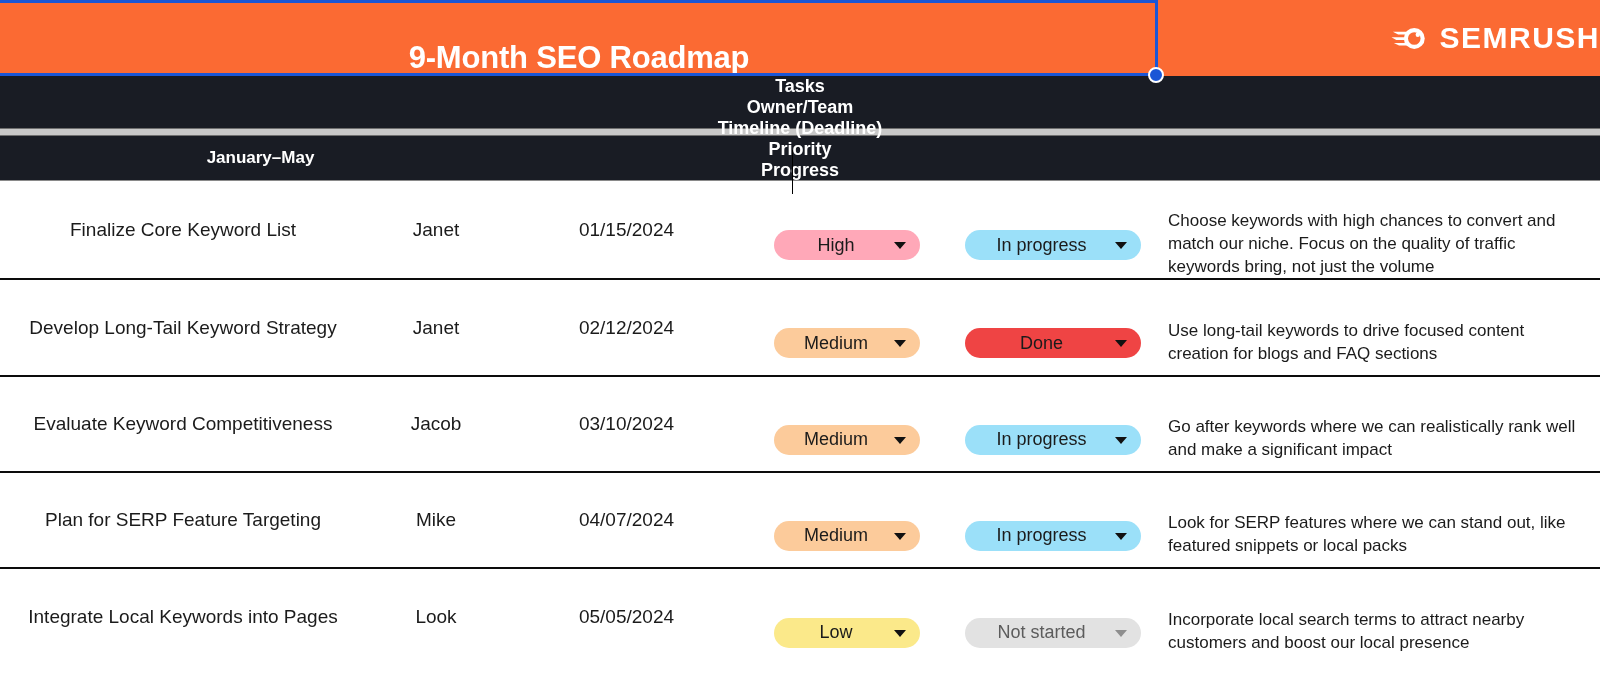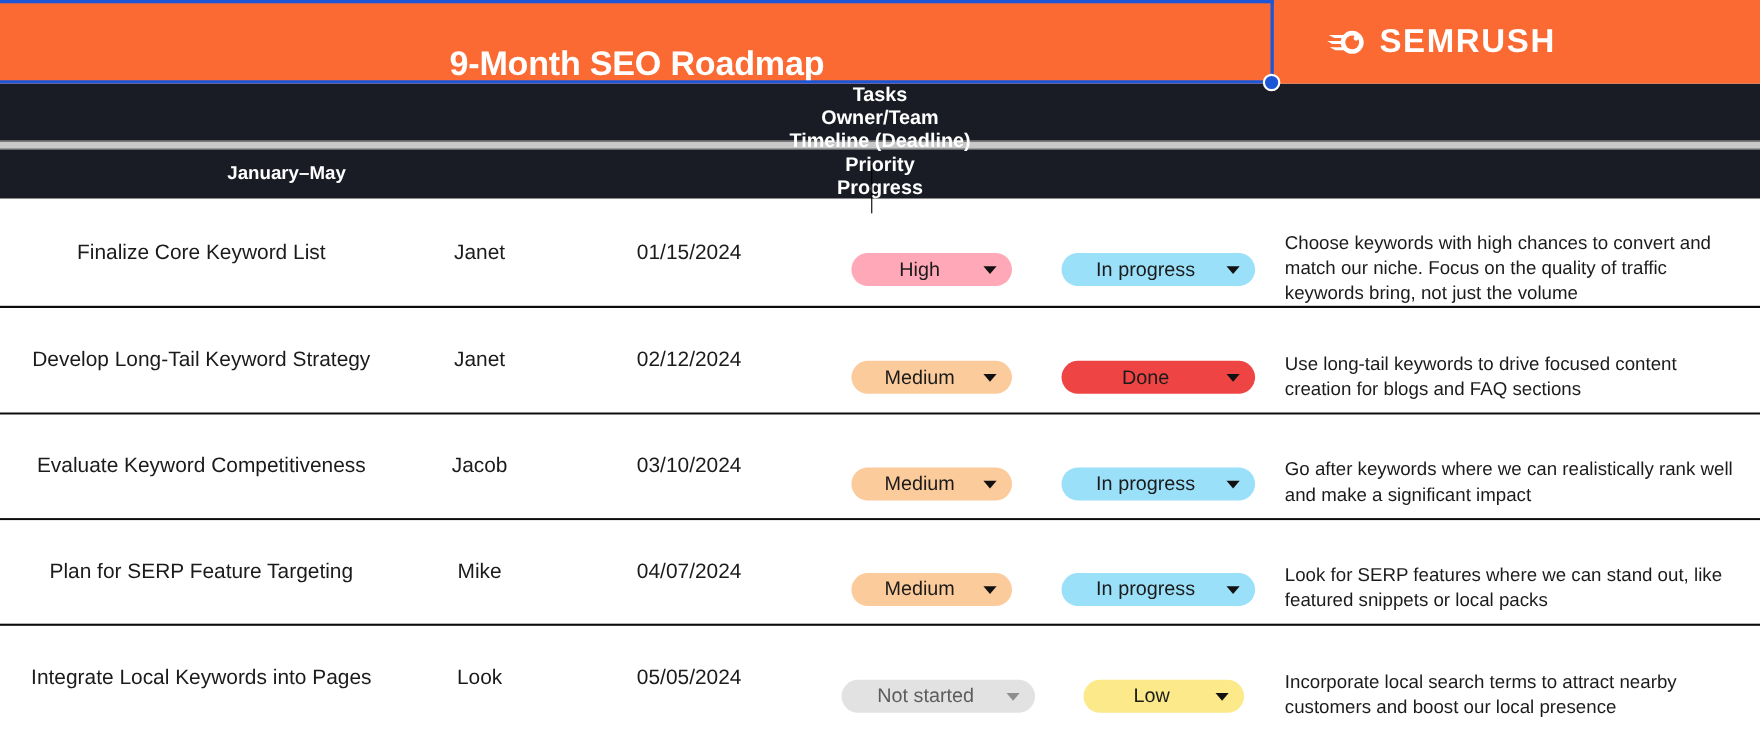--- a/index.html
+++ b/index.html
@@ -39,20 +39,21 @@
     font-weight: bold;
     letter-spacing: -0.2px;
     white-space: nowrap;
   }
   .logo-cell {
     flex: 1;
     display: flex;
     align-items: center;
     padding-left: 48px;
     gap: 10px;
+    justify-content: flex-end;
   }
   .logo-mark {
     width: 38px;
     height: 38px;
     flex: none;
     display: block;
   }
   .logo-word {
     color: #ffffff;
     font-size: 30px;
@@ -375,30 +376,30 @@
   <div class="data-row r5">
     <div class="cell c-task">
       <span class="task-text">Integrate Local Keywords into Pages</span>
     </div>
     <div class="cell c-owner">
       <span class="owner-text">Look</span>
     </div>
     <div class="cell c-timeline">
       <span class="date-text">05/05/2024</span>
     </div>
+    <div class="cell c-priority">
+      <span class="pill pill-priority" style="background:#FBE98A">
+        <span class="label">Low</span>
+        <span class="caret"></span>
+      </span>
+    </div>
     <div class="cell c-progress">
       <span class="pill pill-progress muted" style="background:#E2E2E2">
         <span class="label">Not started</span>
         <span class="caret"></span>
       </span>
     </div>
-    <div class="cell c-priority">
-      <span class="pill pill-priority" style="background:#FBE98A">
-        <span class="label">Low</span>
-        <span class="caret"></span>
-      </span>
-    </div>
     <div class="cell c-notes notes-cell">
       <span class="notes-text">Incorporate local search terms to attract nearby customers and boost our local presence</span>
     </div>
   </div>
 
 </div>
 
 </body></html>

